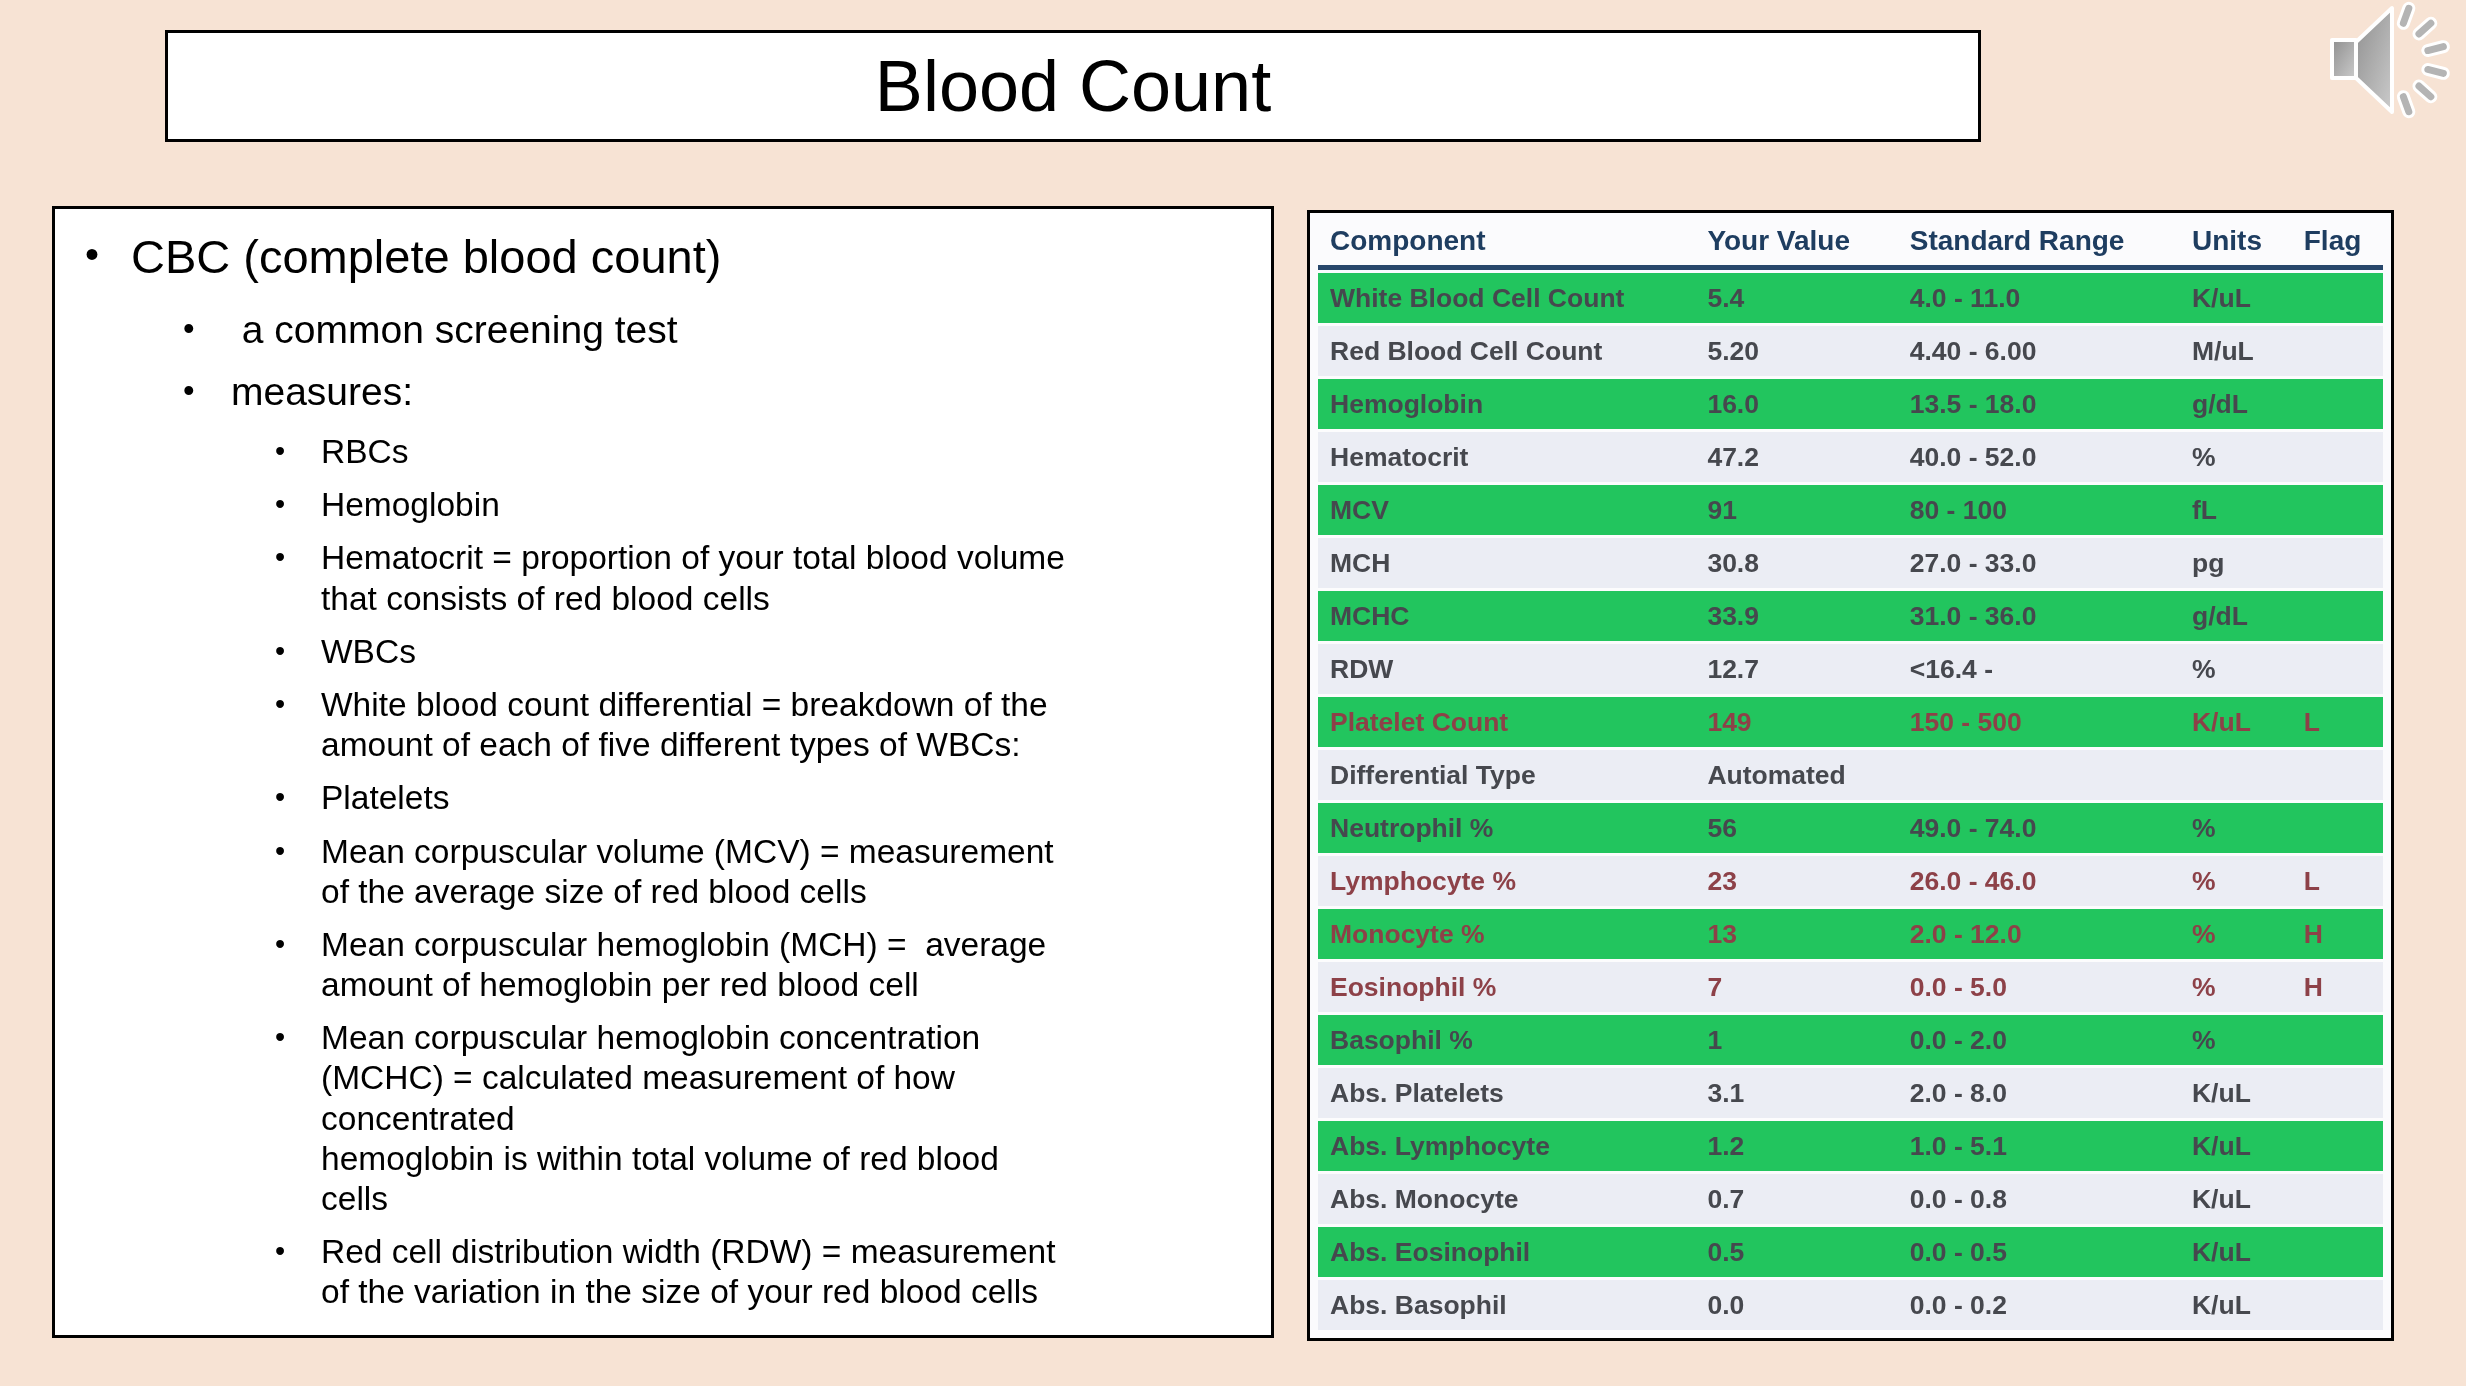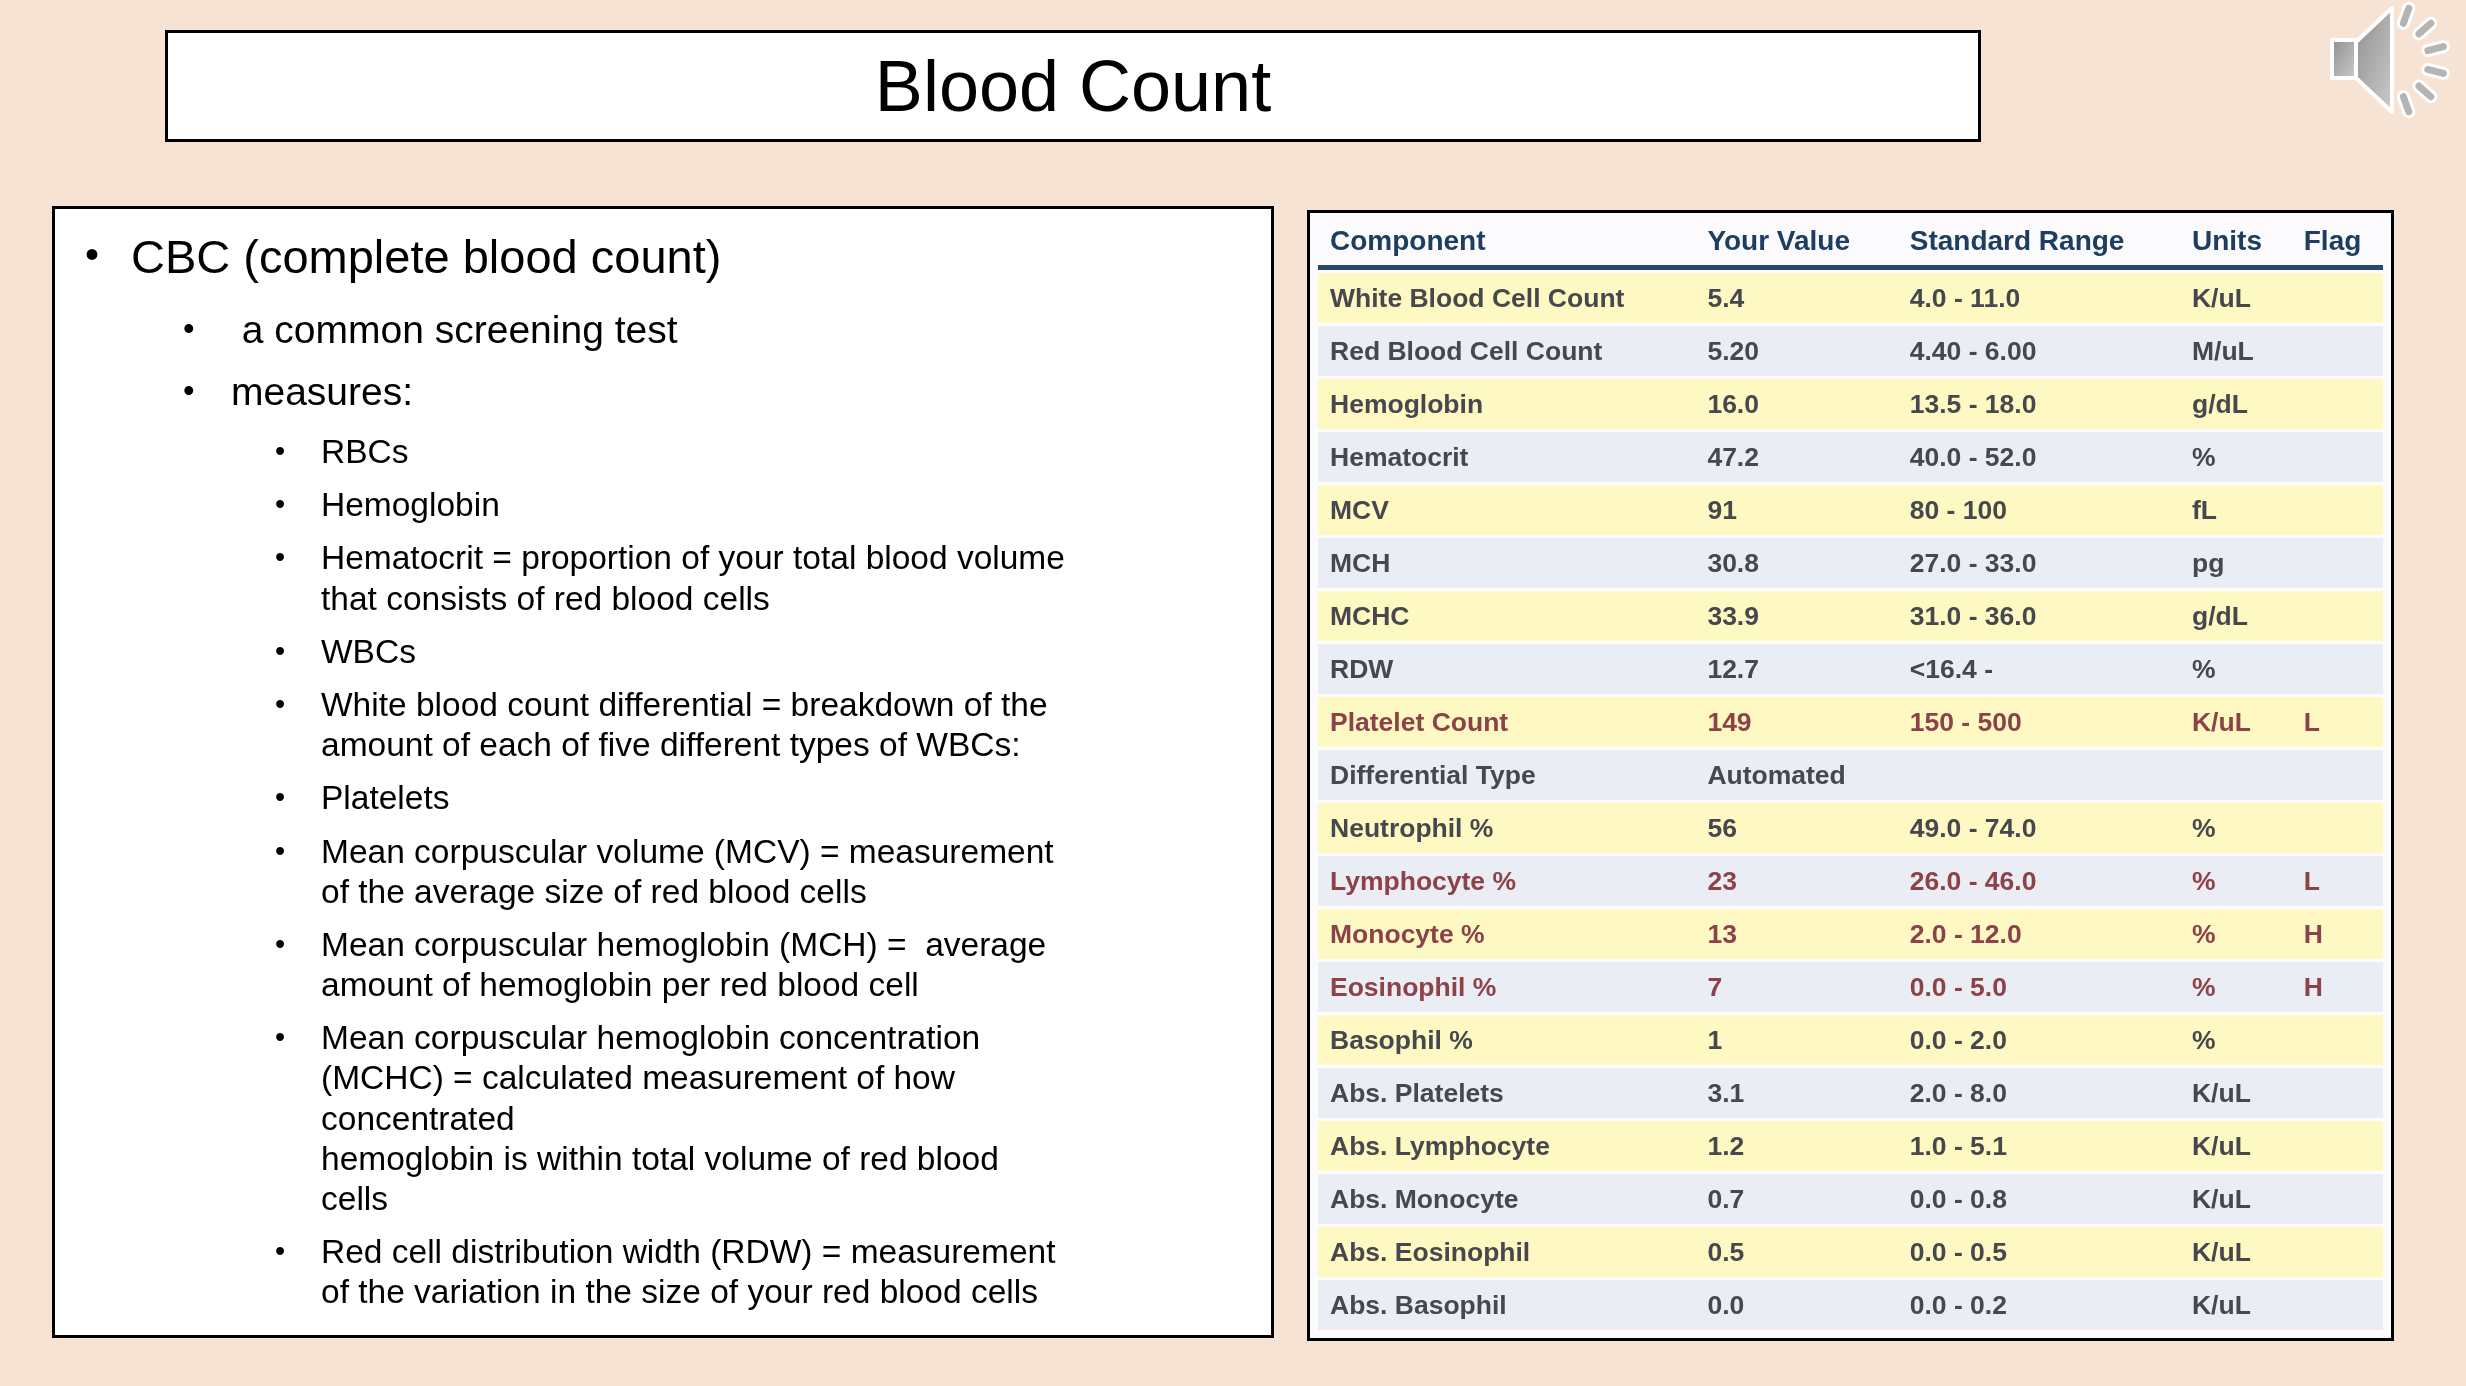--- a/index.html
+++ b/index.html
@@ -32,21 +32,21 @@
   .table-box{position:absolute;left:1307px;top:210px;width:1087px;height:1131px;
              background:#fbfbfd;border:3px solid #000;box-sizing:border-box;
              display:flex;flex-direction:column;padding:6px 8px 8px 8px;}
   .t-header{flex:0 0 44px;display:grid;grid-template-columns:36% 19% 26.5% 10.5% 8%;
             align-items:center;color:#1e3d60;font-weight:700;font-size:28px;}
   .th{padding-left:6px;white-space:nowrap;}
   .th:first-child{padding-left:12px;}
   .t-rule{flex:0 0 5px;background:#27476b;margin:2px 0 3px 0;}
   .t-body{flex:1;display:flex;flex-direction:column;}
   .tr{flex:1;display:grid;grid-template-columns:36% 19% 26.5% 10.5% 8%;
-      align-items:center;background:#fef9c3;border-bottom:3px solid #fcfcfd;
+      align-items:center;background:#22c55e;border-bottom:3px solid #fcfcfd;
       font-weight:700;font-size:26.5px;color:#46484e;}
   .tr:nth-child(even){background:#ebedf4;}
   .tr:last-child{border-bottom:none;}
   .tr.flagged{color:#8d4148;}
   .td{padding-left:6px;white-space:nowrap;overflow:hidden;}
   .c-comp{padding-left:12px;}
 
   .caption{position:absolute;left:1341px;top:1346px;font-size:27px;color:#4d7c0f;margin-top:48px;}
 </style>
 </head>

